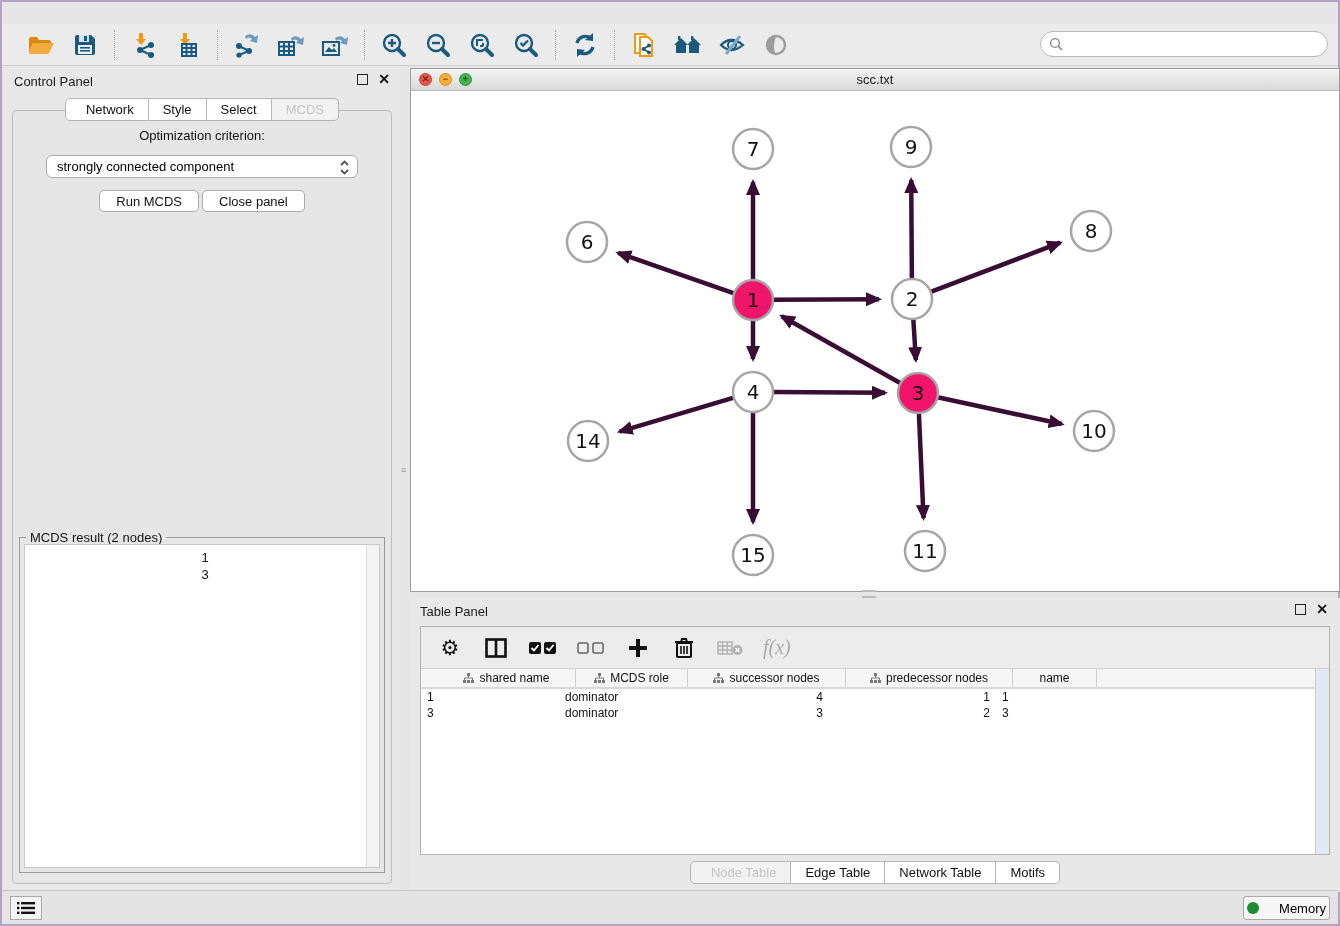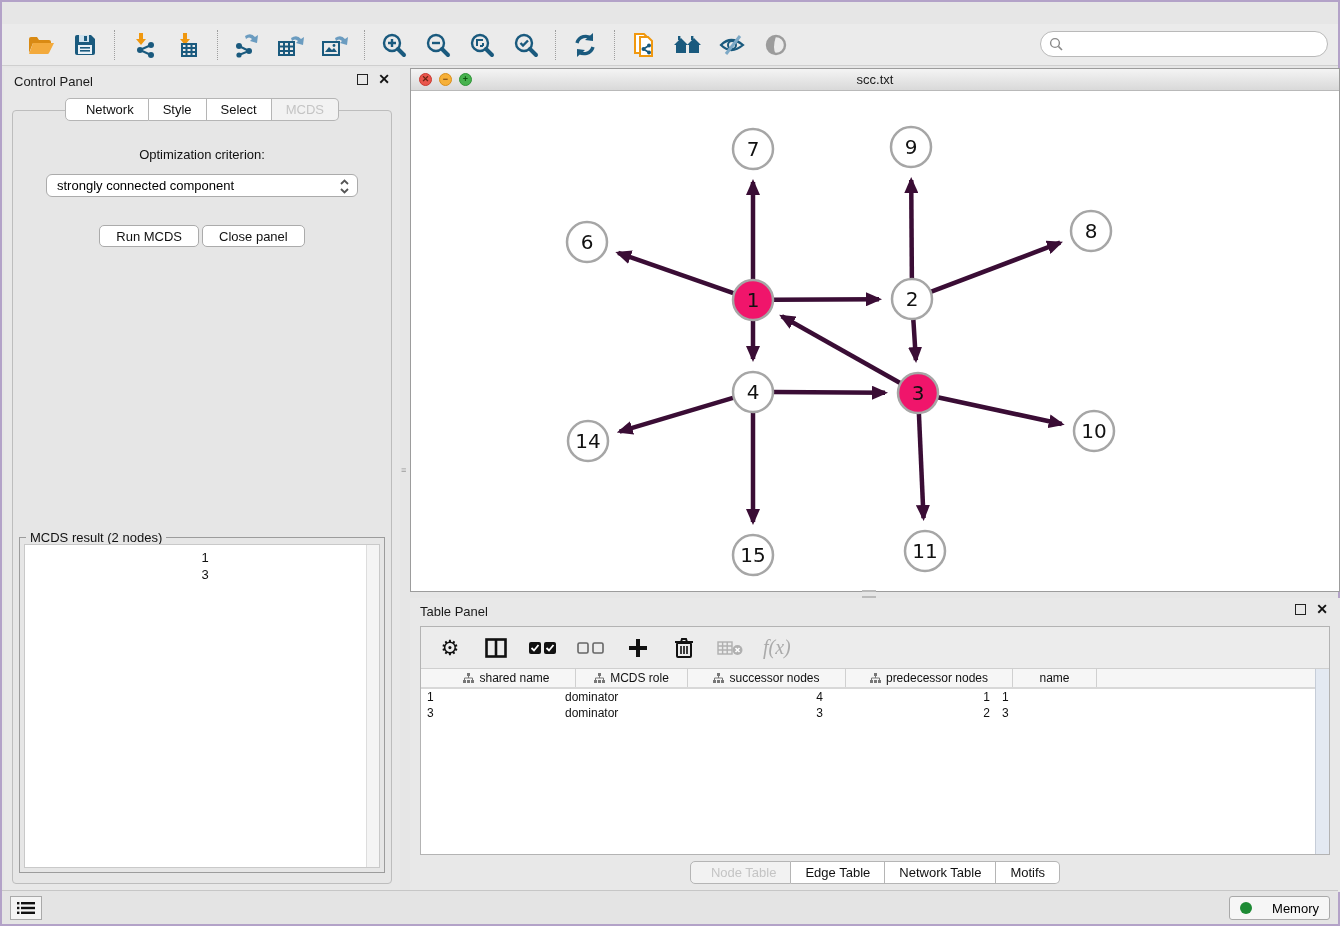--- a/index.html
+++ b/index.html
@@ -36,26 +36,26 @@
 
   .tabs-row { position:absolute; left:0; right:0; top:30px; display:flex; justify-content:center; z-index:3; }
   .tab { background:#fff; border:1px solid #b5b5b5; border-left:none; padding:3px 14px; font-size:13px; color:#111; cursor:pointer; }
   .tab:first-child { border-left:1px solid #b5b5b5; border-radius:5px 0 0 5px;padding-left:20px; }
   .tab:last-child { border-radius:0 5px 5px 0; }
   .tab.active { color:#c4c4c4; background:#f2f2f2; }
 
   .cp-frame { position:absolute; left:8px; right:8px; top:42px; bottom:8px;
     border:1px solid #bdbdbd; border-radius:4px; background:#e6e6e6; }
 
-  .opt-label { text-align:center; margin-top:36px; font-size:13px; color:#111; }
+  .opt-label { text-align:center; margin-top:17px; font-size:13px; color:#111; }
   .dropdown { position:relative; margin:12px auto 0; width:312px; height:23px; background:#fff;
     border:1px solid #ababab; border-radius:6px; font-size:13px; display:flex; align-items:center;
     padding:0 24px 0 10px; cursor:pointer; }
   .dropdown svg { position:absolute; right:6px; top:3px; }
-  .btn-row { display:flex; justify-content:center; gap:3px; margin-top:28px; }
+  .btn-row { display:flex; justify-content:center; gap:3px; margin-top:12px; }
   .pbtn { background:#fff; border:1px solid #ababab; border-radius:5px; height:22px; padding:0 16px;
     font-size:13px; color:#111; cursor:pointer; font-family:"Liberation Sans",sans-serif; }
 
   .result-group { position:absolute; left:6px; right:6px; top:426px; bottom:10px; border:1px solid #9c9c9c;text-align:center; }
   .result-label { position:absolute; top:-8px; left:6px; background:#e6e6e6; padding:0 4px; font-size:13px; color:#111; }
   .result-box { position:absolute; inset:6px 4px 4px 4px; background:#fff; border:1px solid #c9c9c9;
     font-size:13px; color:#111; padding:4px 0 0 6px; line-height:17px; }
   .result-scroll { position:absolute; right:0; top:0; bottom:0; width:13px; background:#f4f4f4; border-left:1px solid #ddd; }
 
   
@@ -91,21 +91,21 @@
   .gt-cell { padding:1px 6px; color:#111; overflow:hidden; white-space:nowrap; }
   .table-scroll { position:absolute; right:0; top:42px; bottom:0; width:14px; background:#e3e9f2; border-left:1px solid #c6cdd8; }
 
   .tp-tabs { position:absolute; left:0; right:0; bottom:8px; display:flex; justify-content:center; }
 
   
   .statusbar { position:absolute; left:0; right:0; bottom:0; height:34px; background:#e4e4e4; border-top:1px solid #c6c6c6; }
   .sb-left { position:absolute; left:8px; top:5px; width:32px; height:24px; background:#f4f4f4; border:1px solid #a9a9a9;
     display:flex; align-items:center; justify-content:center; cursor:pointer; }
   .sb-mem { position:absolute; right:8px; top:5px; height:24px; background:#f6f6f6; border:1px solid #a9a9a9; border-radius:3px;
-    display:flex; align-items:center; gap:20px; padding:0 10px; font-size:13px; cursor:pointer; }
+    display:flex; align-items:center; gap:20px; padding:0 3px; font-size:13px; cursor:pointer; }
   .mem-dot { width:12px; height:12px; border-radius:50%; background:#1d8a34; }
 </style>
 </head>
 <body>
 
 <div class="window">
 
 
   <div class="toolbar">
     <div class="tgroup">

